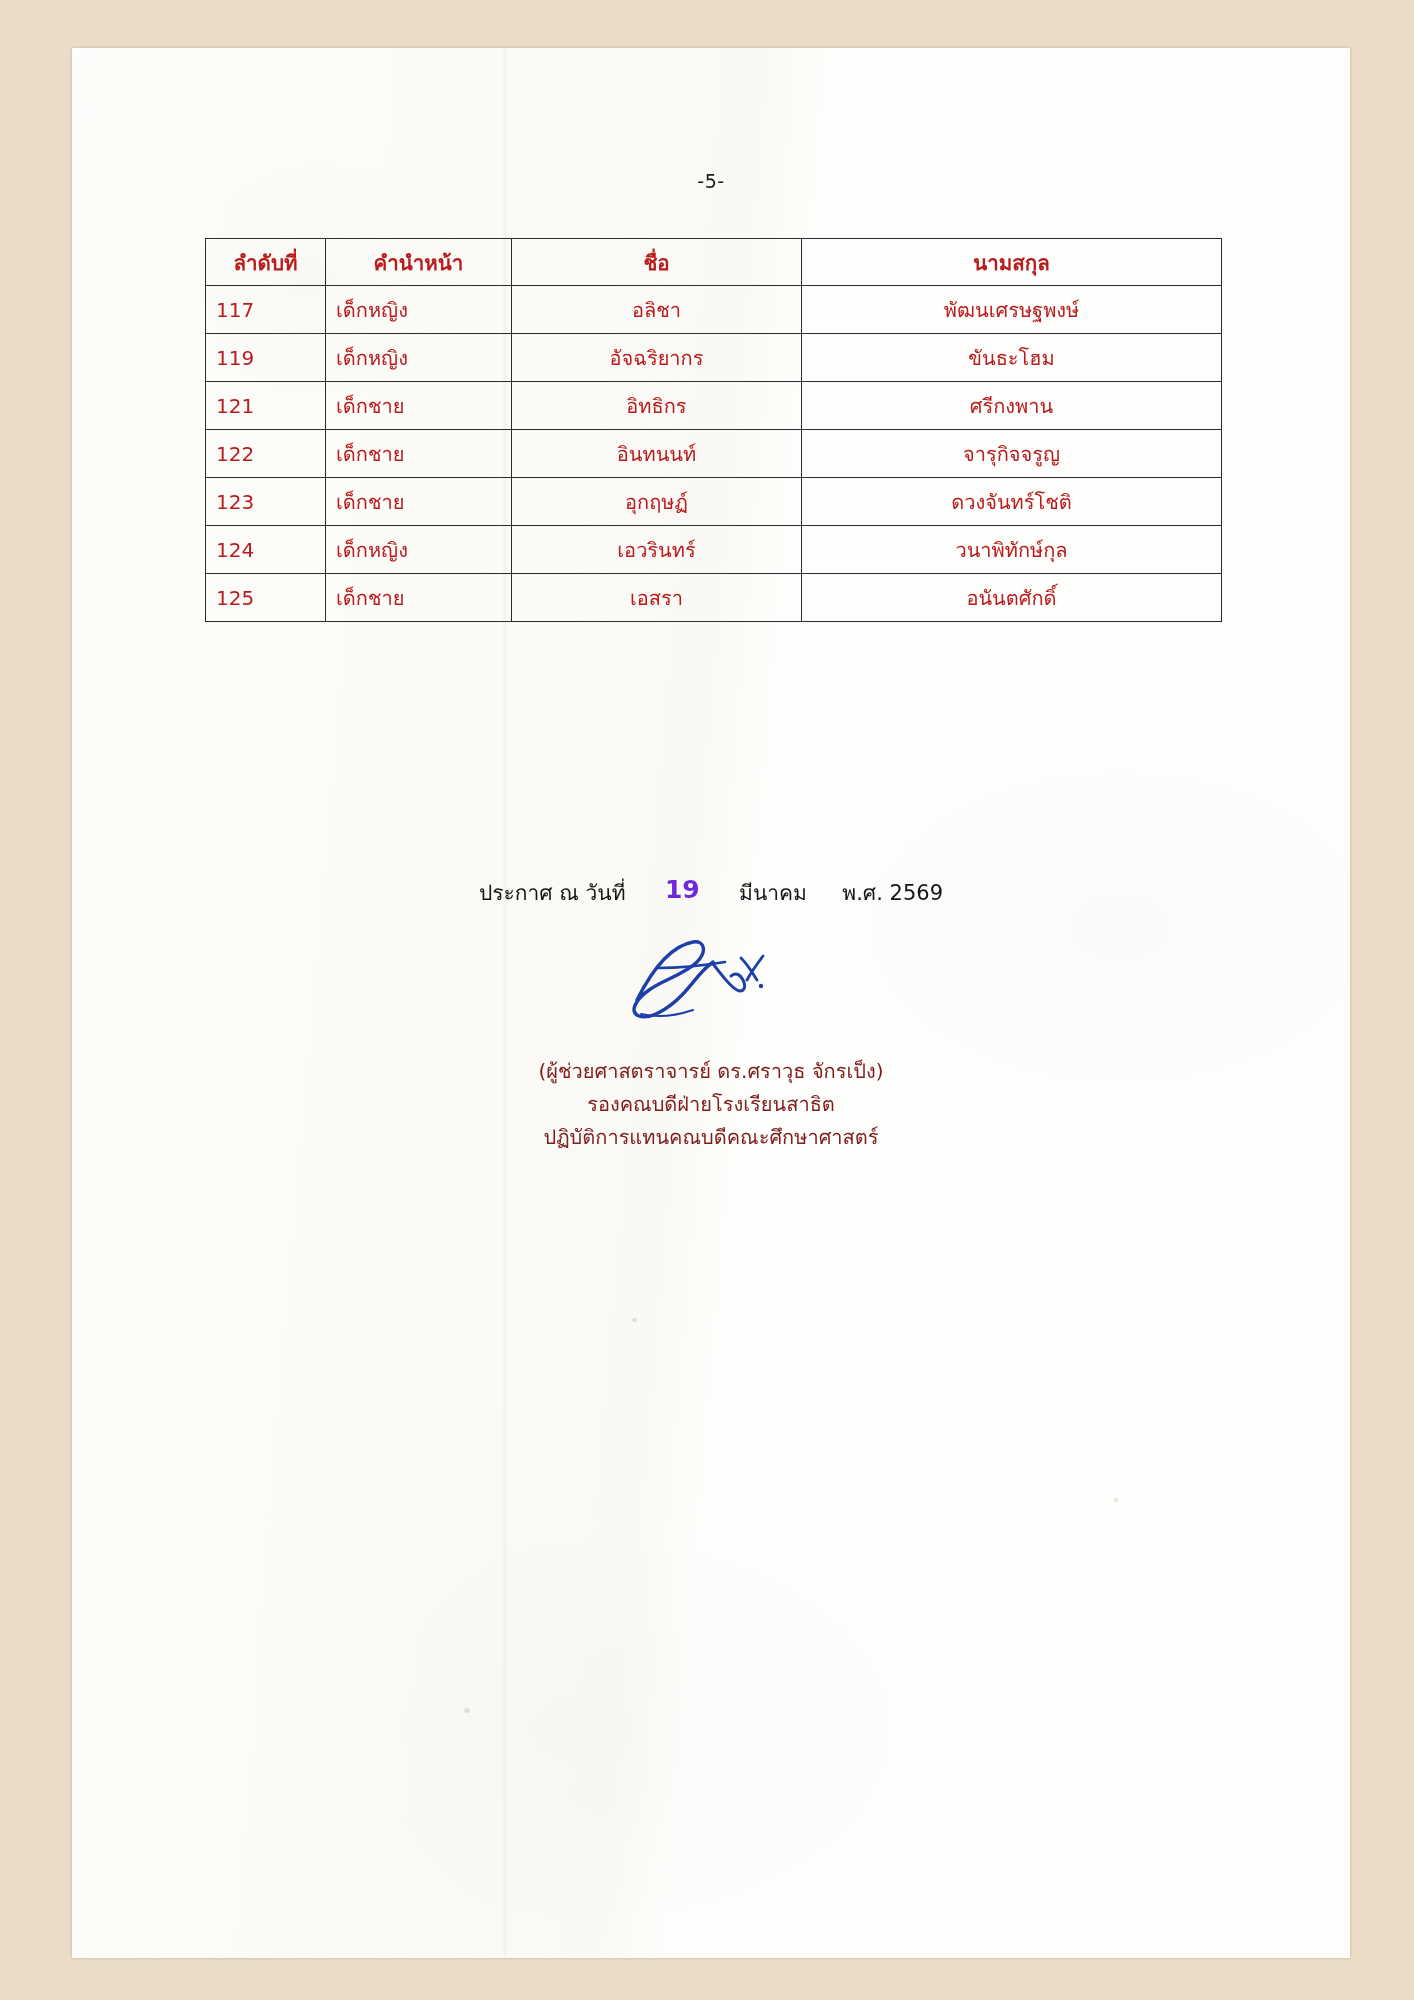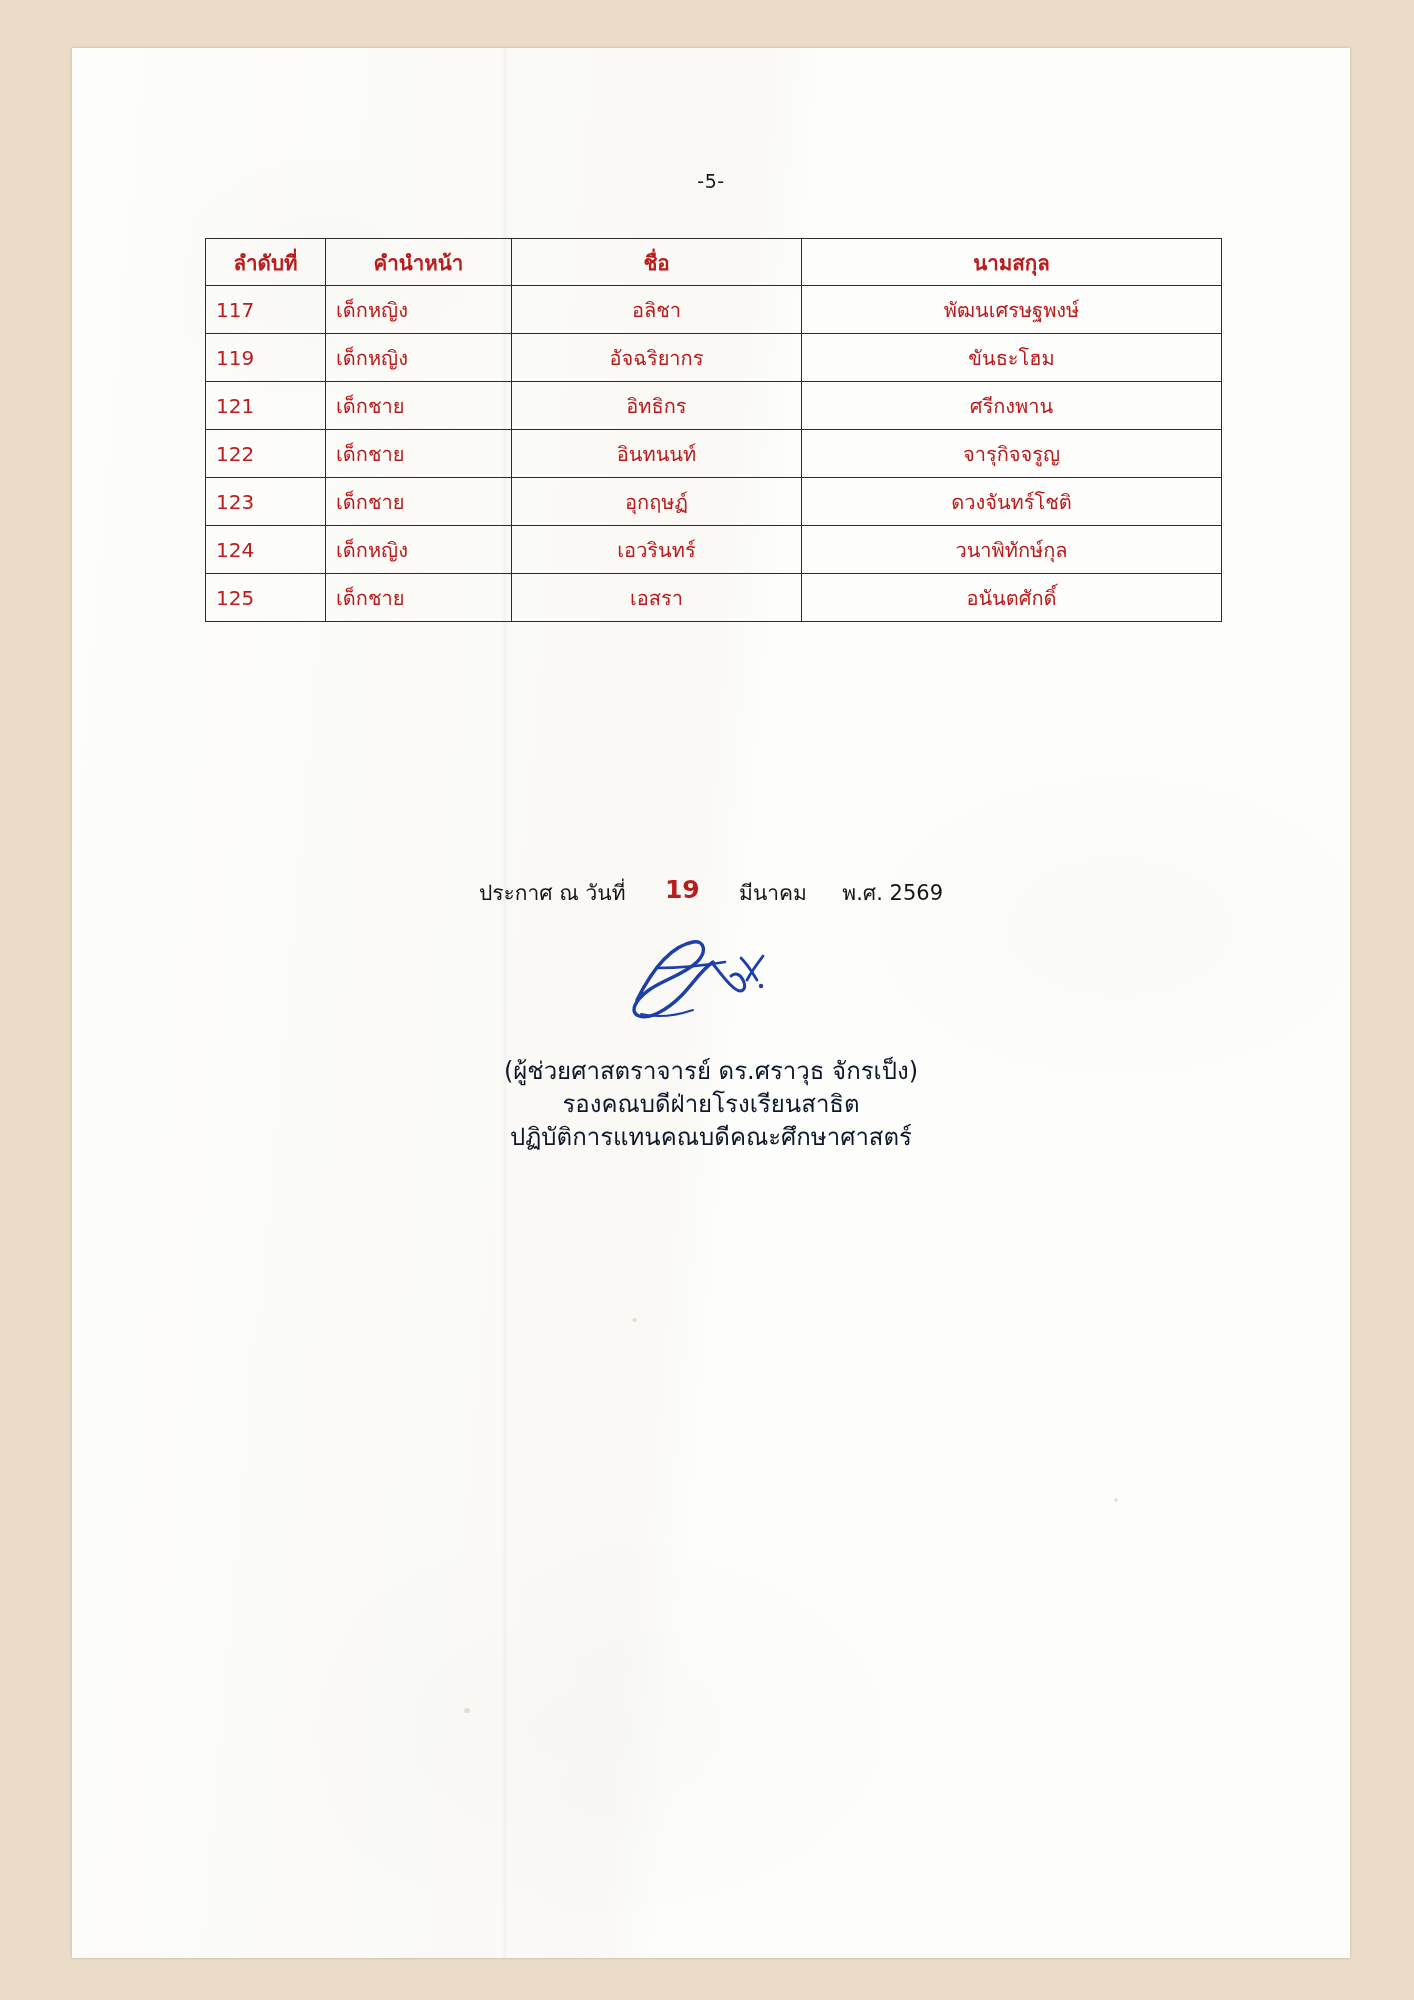--- a/index.html
+++ b/index.html
@@ -103,21 +103,21 @@
     left: 0;
     right: 0;
     text-align: center;
     font-size: 21px;
     color: #151515;
   }
   .declaration .sp { display: inline-block; width: 22px; }
   .decl-day {
     font-weight: bold;
     font-size: 25px;
-    color: #b91c1c;
+    color: #6d28d9;
     padding: 0 4px;
     position: relative;
     top: -2px;
   }
 
   
   .signature-area {
     position: absolute;
     top: 880px;
     left: 0;
@@ -130,22 +130,22 @@
     transform: translateX(-50%);
     top: 0;
   }
 
   .signer-block {
     position: absolute;
     top: 1007px;
     left: 0;
     right: 0;
     text-align: center;
-    font-size: 24px;
-    color: #0f172a;
+    font-size: 20px;
+    color: #7f1d1d;
     line-height: 33px;
   }
   .signer-block div { margin: 0; }
 
   
   .speck {
     position: absolute;
     background: rgba(120,110,95,0.18);
     border-radius: 50%;
     pointer-events: none;

